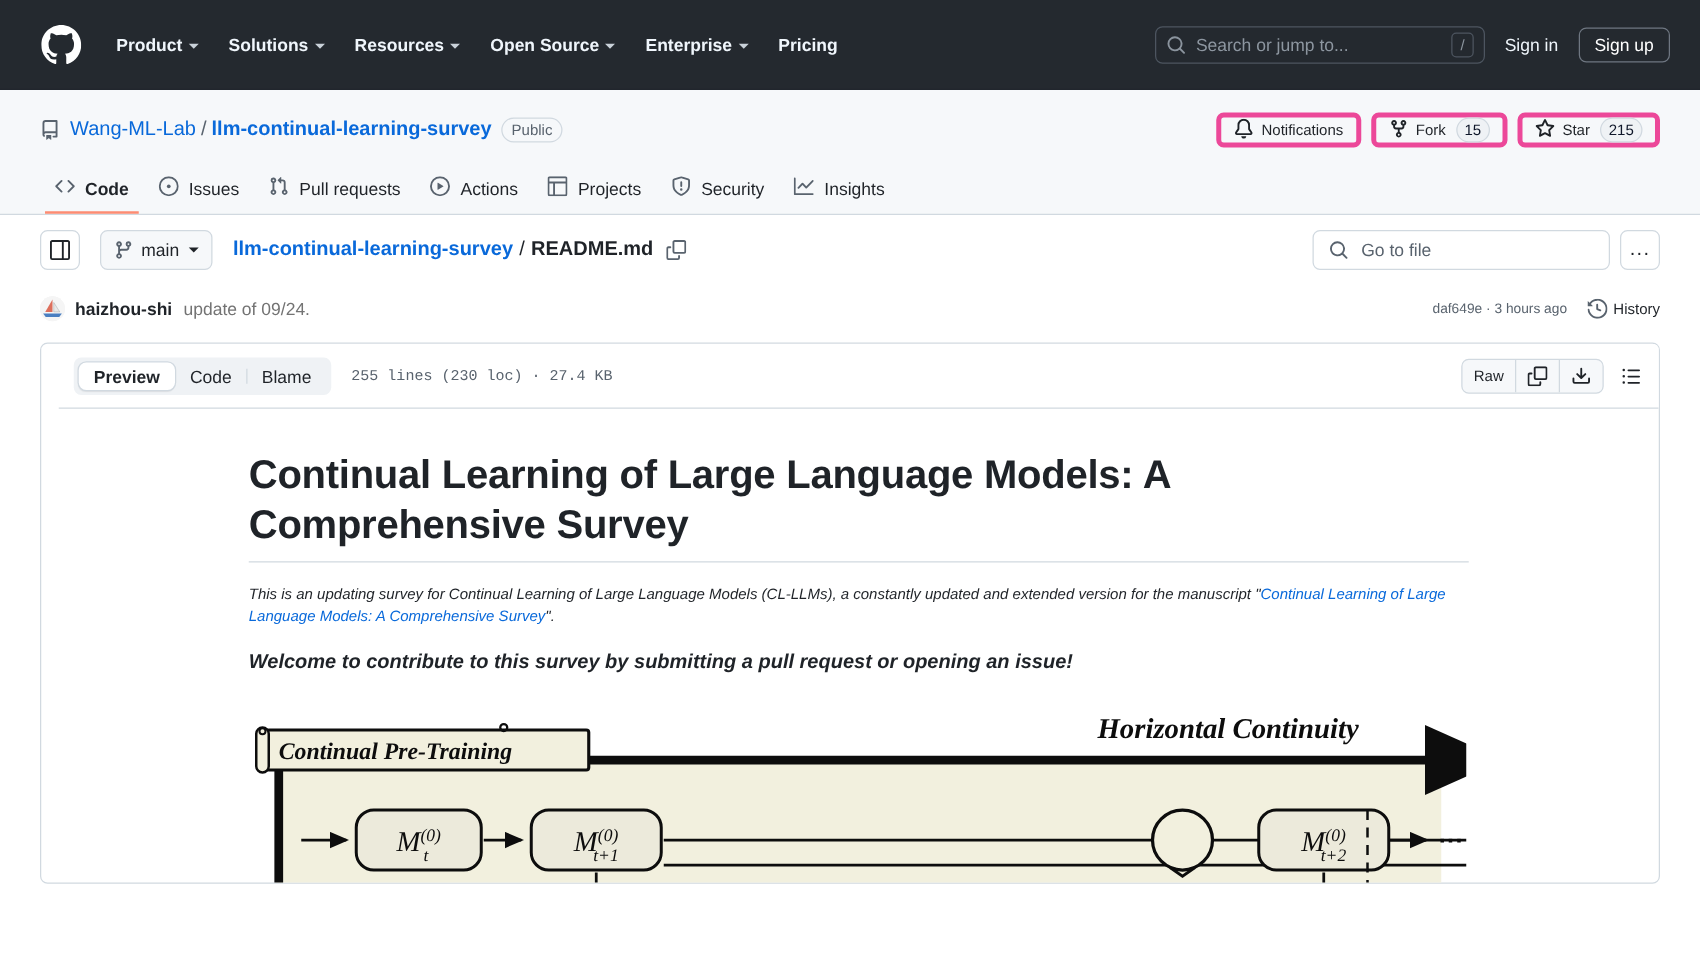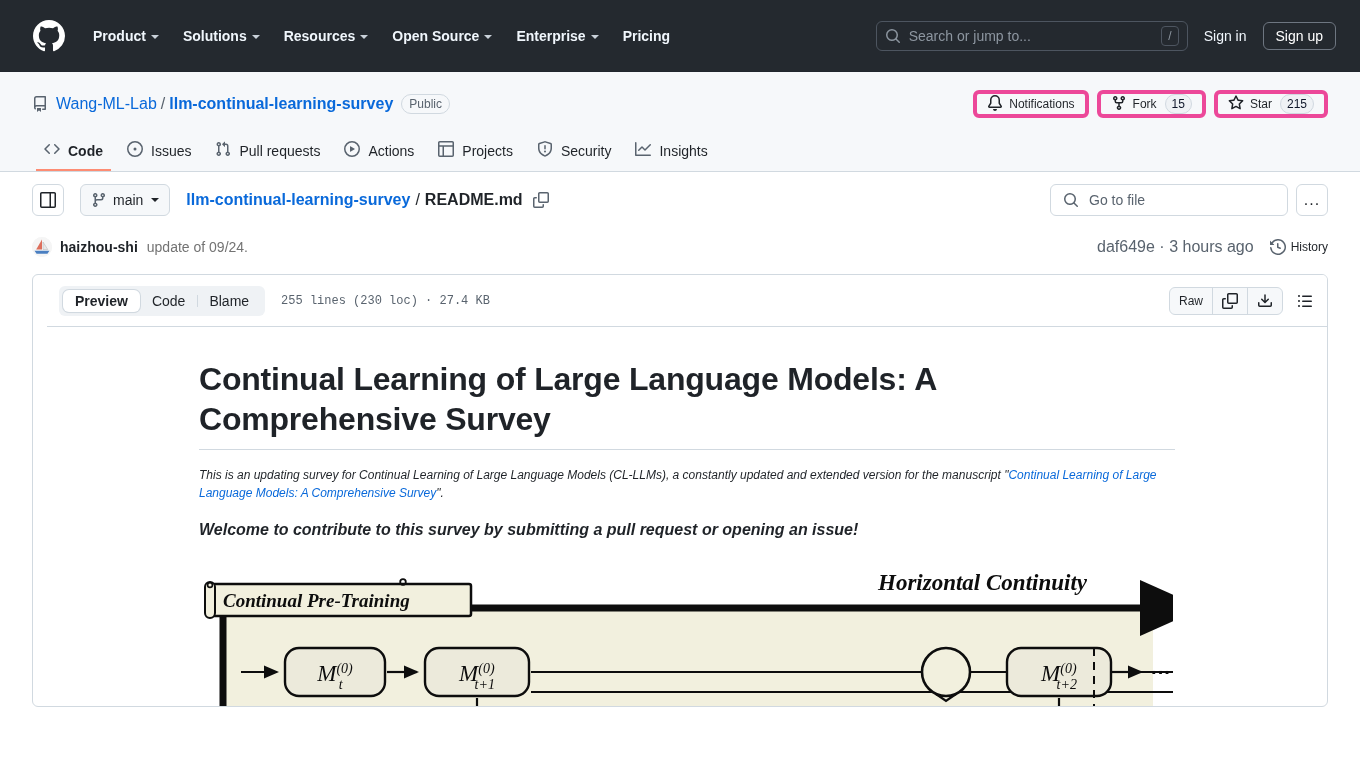--- a/index.html
+++ b/index.html
@@ -50,21 +50,21 @@
   }
 
   .gh-header-right {
     margin-left: auto;
     display: flex;
     align-items: center;
     gap: 16px;
     padding-right: 8px;
   }
   .search-box {
-    width: 312px;
+    width: 264px;
     height: 30px;
     border: 1px solid #4d5560;
     border-radius: 6px;
     display: flex;
     align-items: center;
     padding: 0 8px;
     background: transparent;
     cursor: pointer;
   }
   .search-box .s-icon { width: 16px; height: 16px; color: #8b949e; flex:none; }
@@ -306,21 +306,21 @@
     overflow: hidden;
   }
   .commit-author { font-weight: 600; color: #1f2328; cursor: pointer; }
   .commit-msg { color: #737373; margin-left: 9px; cursor: pointer; }
   .commit-right {
     margin-left: auto;
     display: flex;
     align-items: center;
     gap: 16px;
   }
-  .commit-meta { color: #59636e; font-size: 16px; }
+  .commit-meta { color: #59636e; font-size: 11px; }
   .commit-sha { cursor: pointer; }
   .history-link {
     display: flex; align-items: center; gap: 5px;
     color: #1f2328; font-size: 12px; font-weight: 500;
     cursor: pointer;
   }
   .history-link svg { width: 16px; height: 16px; color:#59636e; }
 
   
   .file-box {

